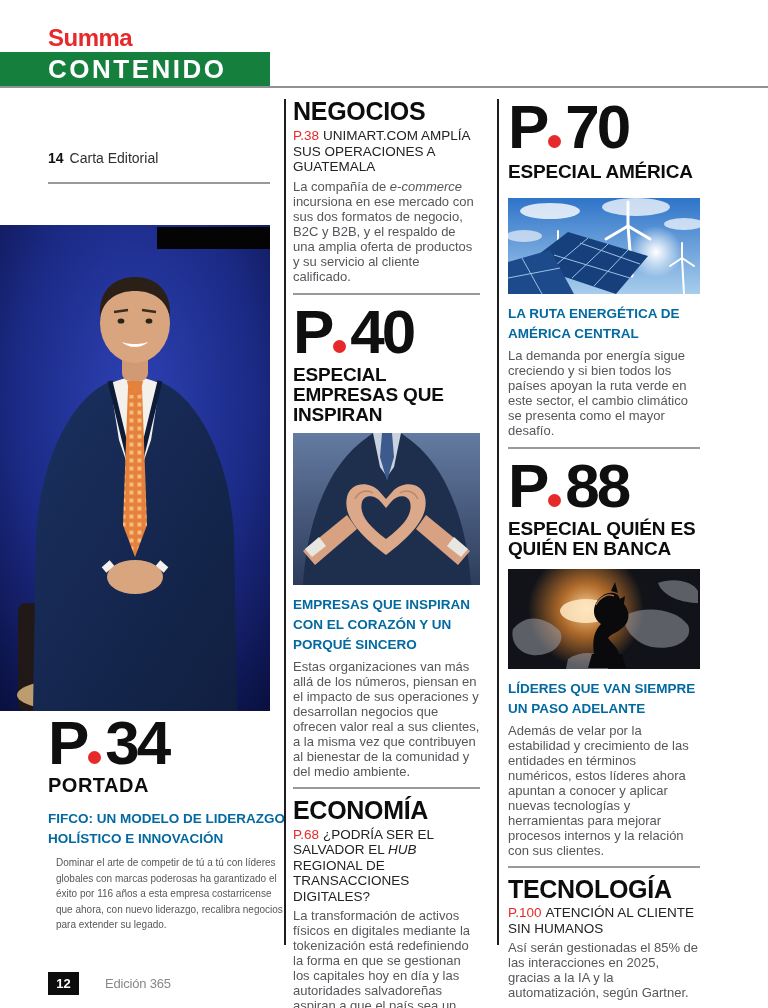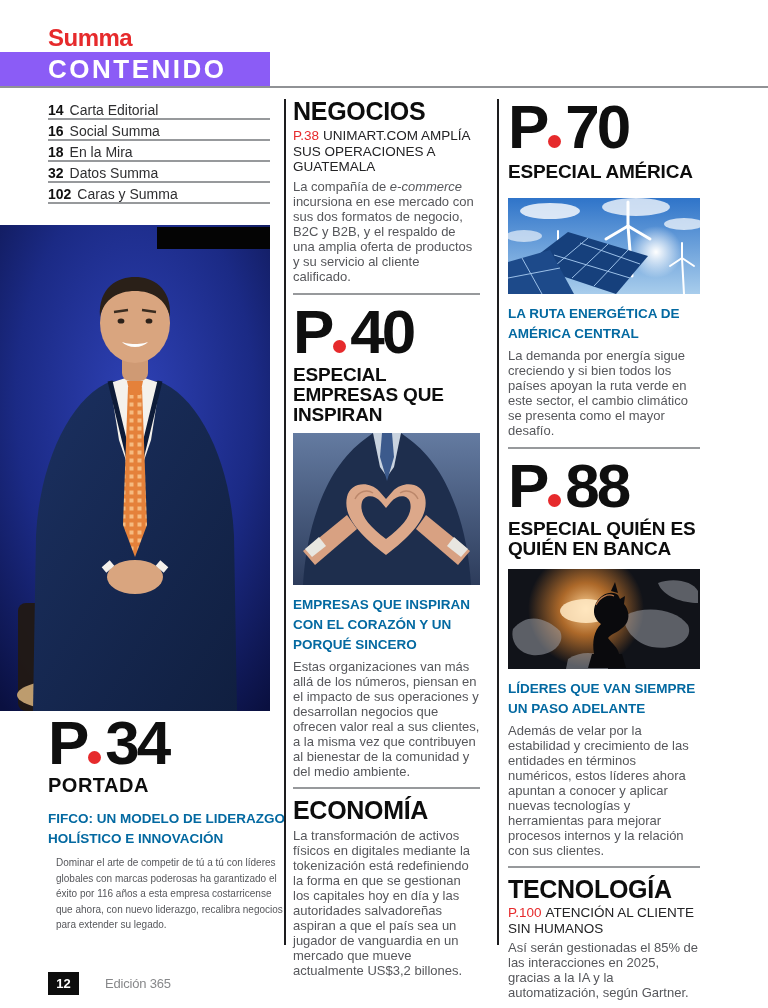--- a/index.html
+++ b/index.html
@@ -2,27 +2,27 @@
 <html><head>
 <meta charset="utf-8">
 <style>
   * { margin:0; padding:0; box-sizing:border-box; }
   html,body { width:768px; height:1008px; }
   body { position:relative; background:#ffffff; font-family:"Liberation Sans", sans-serif; color:#1a1a1a; overflow:hidden; }
   .abs { position:absolute; }
 
   
   #brand { left:48px; top:24px; font-size:24px; font-weight:bold; color:#e62a2c; letter-spacing:-0.5px; }
-  #titlebar { left:0; top:52px; width:270px; height:34px; background:#8b5cf6; display:flex; align-items:center; padding-left:48px; }
+  #titlebar { left:0; top:52px; width:270px; height:34px; background:#15803d; display:flex; align-items:center; padding-left:48px; }
   #titlebar .t { font-size:26px; font-weight:bold; color:#ffffff; letter-spacing:2.5px; }
   #toprule { left:0; top:86px; width:768px; height:2px; background:#909295; }
 
   
   #toc { left:48px; top:99px; width:222px; }
-  .toc-row { display:flex; align-items:baseline; gap:6px; padding:3px 0 0 0; border-bottom:2px solid #97999c; font-size:14px; }
+  .toc-row { display:flex; align-items:baseline; gap:6px; padding:3px 0 16px 0; border-bottom:2px solid #97999c; font-size:14px;margin-top:48px; }
   .toc-num { font-weight:bold; color:#111111; }
   .toc-label { color:#2f2f31; }
 
   
   .pnum { font-weight:bold; font-size:62px; line-height:58px; letter-spacing:-3px; color:#0f0f0f; white-space:nowrap; }
   .pnum .dot { display:inline-block; width:13px; height:13px; border-radius:50%; background:#e62a2c; margin:0 4px 0 2px; }
 
   .sec-h { font-size:25px; line-height:27px; font-weight:bold; letter-spacing:-0.3px; color:#0d0d0d; }
   .especial { font-size:19px; line-height:20px; font-weight:bold; letter-spacing:-0.2px; color:#0d0d0d; }
   .ref-title { font-size:13.5px; line-height:15.5px; font-weight:normal; color:#232325; }
@@ -182,20 +182,23 @@
       <path d="M93,106 C74,92 66,80 69,69 C72,61 82,62 88,69 L93,75 L98,69 C104,62 114,61 117,69 C120,80 112,92 93,106 Z" fill="#1e2e4d"></path>
       <path d="M62,66 C66,58 74,56 80,60 M125,66 C121,58 113,56 107,60" stroke="#bb876b" stroke-width="1.4" fill="none"></path>
     </svg>
   </div>
 
   <div class="sub-head mt10">EMPRESAS QUE INSPIRAN CON EL CORAZÓN Y UN PORQUÉ SINCERO</div>
   <div class="body-txt mt4">Estas organizaciones van más allá de los números, piensan en el impacto de sus operaciones y desarrollan negocios que ofrecen valor real a sus clientes, a la misma vez que contribuyen al bienestar de la comunidad y del medio ambiente.</div>
   <div class="hr mt8"></div>
 
   <div class="sec-h mt8">ECONOMÍA</div>
+  <div class="ref-title mt3">
+    <span class="ref-red">P.68</span><span>¿PODRÍA SER EL SALVADOR EL </span><span class="it">HUB</span><span> REGIONAL DE TRANSACCIONES DIGITALES?</span>
+  </div>
   <div class="body-txt mt4">La transformación de activos físicos en digitales mediante la tokenización está redefiniendo la forma en que se gestionan los capitales hoy en día y las autoridades salvadoreñas aspiran a que el país sea un jugador de vanguardia en un mercado que mueve actualmente US$3,2 billones.</div>
 </div>
 
 <div class="abs" id="col3">
   <div class="pnum"><span>P</span><span class="dot"></span><span>70</span></div>
   <div class="especial mt6">ESPECIAL AMÉRICA</div>
 
   <div class="photo mt16">
     <svg viewBox="0 0 192 96" width="192" height="96">
       <defs>

